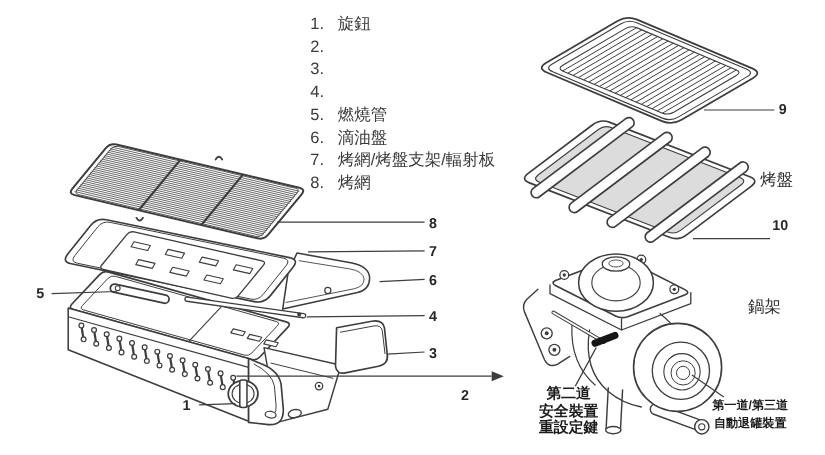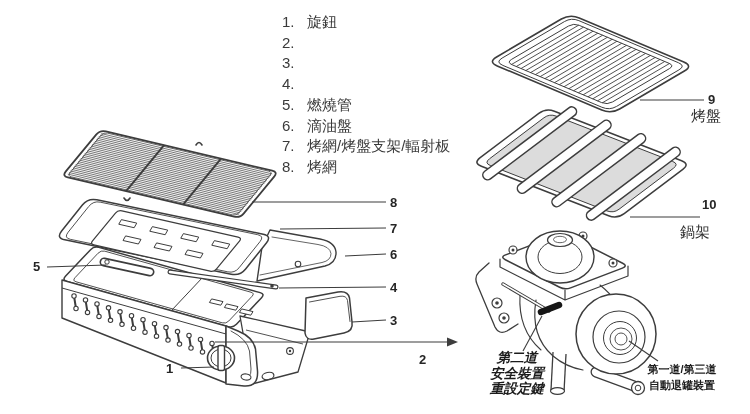--- a/index.html
+++ b/index.html
@@ -3,23 +3,23 @@
 <meta charset="utf-8">
 <style>
   html,body{margin:0;padding:0;background:#fff;}
   .stage{position:relative;width:750px;height:414px;background:#ffffff;overflow:hidden;
          font-family:"Liberation Sans",sans-serif;}
   .stage svg{position:absolute;left:0;top:0;}
   .plist{position:absolute;left:282px;top:12px;color:#3a3a3a;font-size:15px;line-height:20.7px;}
   .prow{display:flex;}
   .pnum{width:25px;flex:none;}
   .co{position:absolute;font-size:13px;font-weight:bold;color:#262626;line-height:13px;}
-  .sideL{position:absolute;font-size:15px;color:#303030;line-height:16px;}
+  .sideL{position:absolute;font-size:15px;color:#303030;line-height:16px;margin-top:48px;}
   .bl{position:absolute;text-align:center;font-weight:bold;color:#1c1c1c;}
-  .bl-left{left:479px;top:350px;width:76px;font-size:13.5px;line-height:15.6px;font-style:italic;}
+  .bl-left{left:479px;top:350px;width:76px;font-size:13.5px;line-height:15.6px;}
   .bl-right{left:628px;top:361px;width:108px;font-size:11px;line-height:16px;}
 </style>
 </head>
 <body>
 
 <div class="stage">
 
   <svg id="art" width="750" height="414" viewBox="0 0 750 414">
     <g id="g-grate">
         <path d="M96.17871131802225,134.62577050976253 Q100,130 105.83964135419795,131.3778929037995 L272.16035864580203,170.6221070962005 Q278,172 274.17871131802224,176.62577050976253 L243.82128868197776,213.37422949023747 Q240,218 234.16035864580203,216.6221070962005 L67.83964135419795,177.3778929037995 Q62,176 65.82128868197775,171.37422949023747 Z" stroke="#3d3d3d" stroke-width="1.8" fill="#fff" stroke-linejoin="round" stroke-linecap="round"></path>

